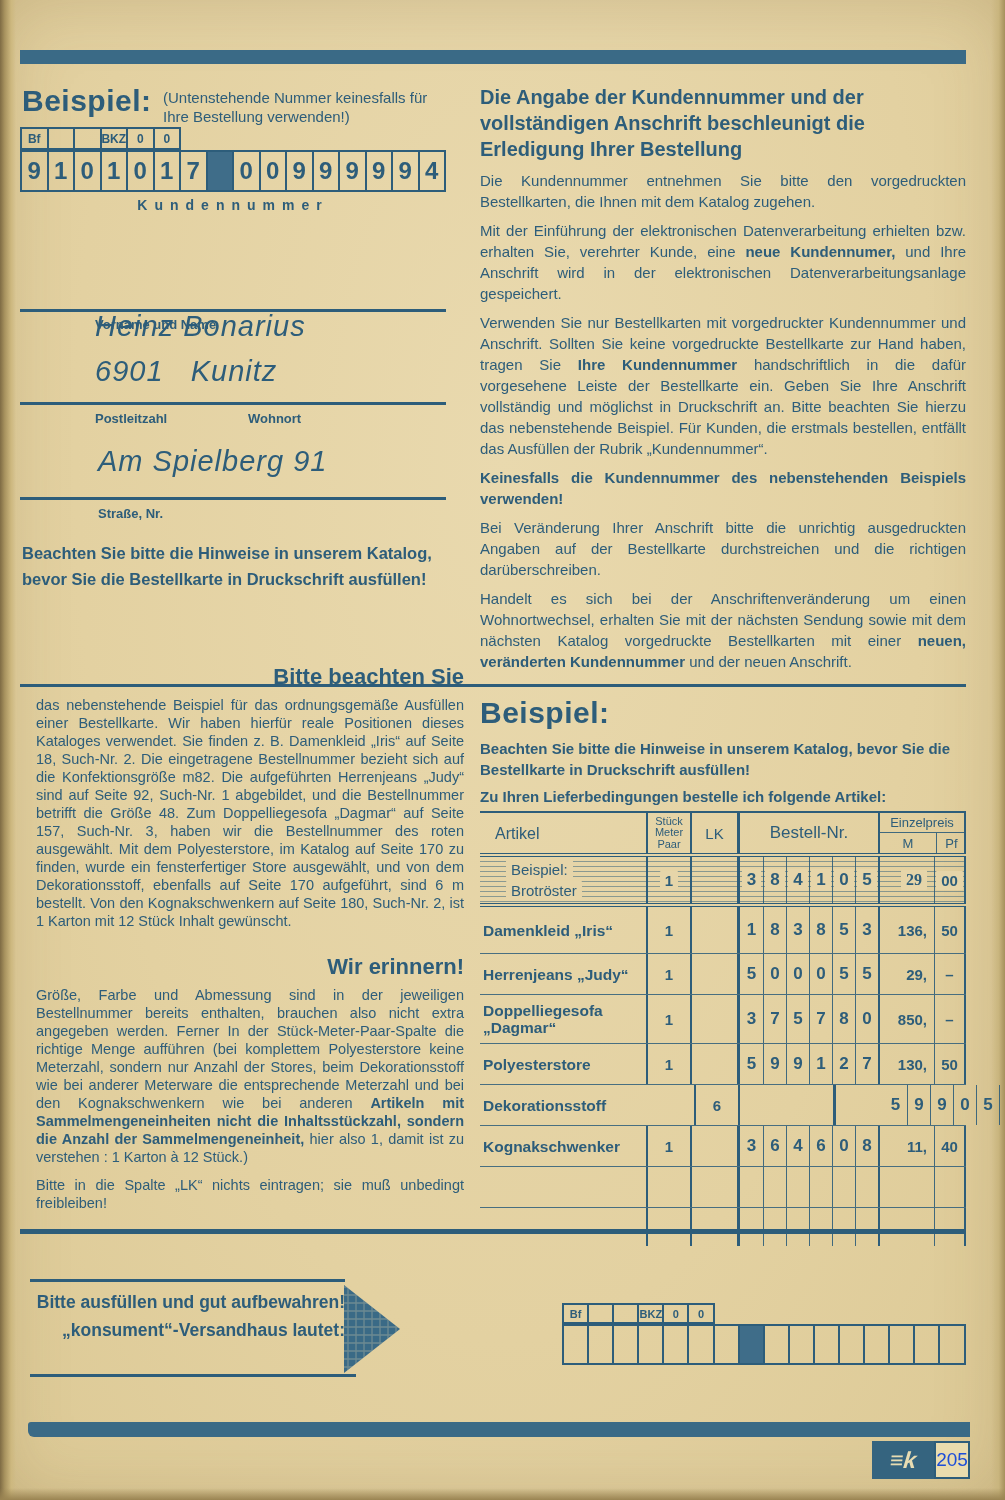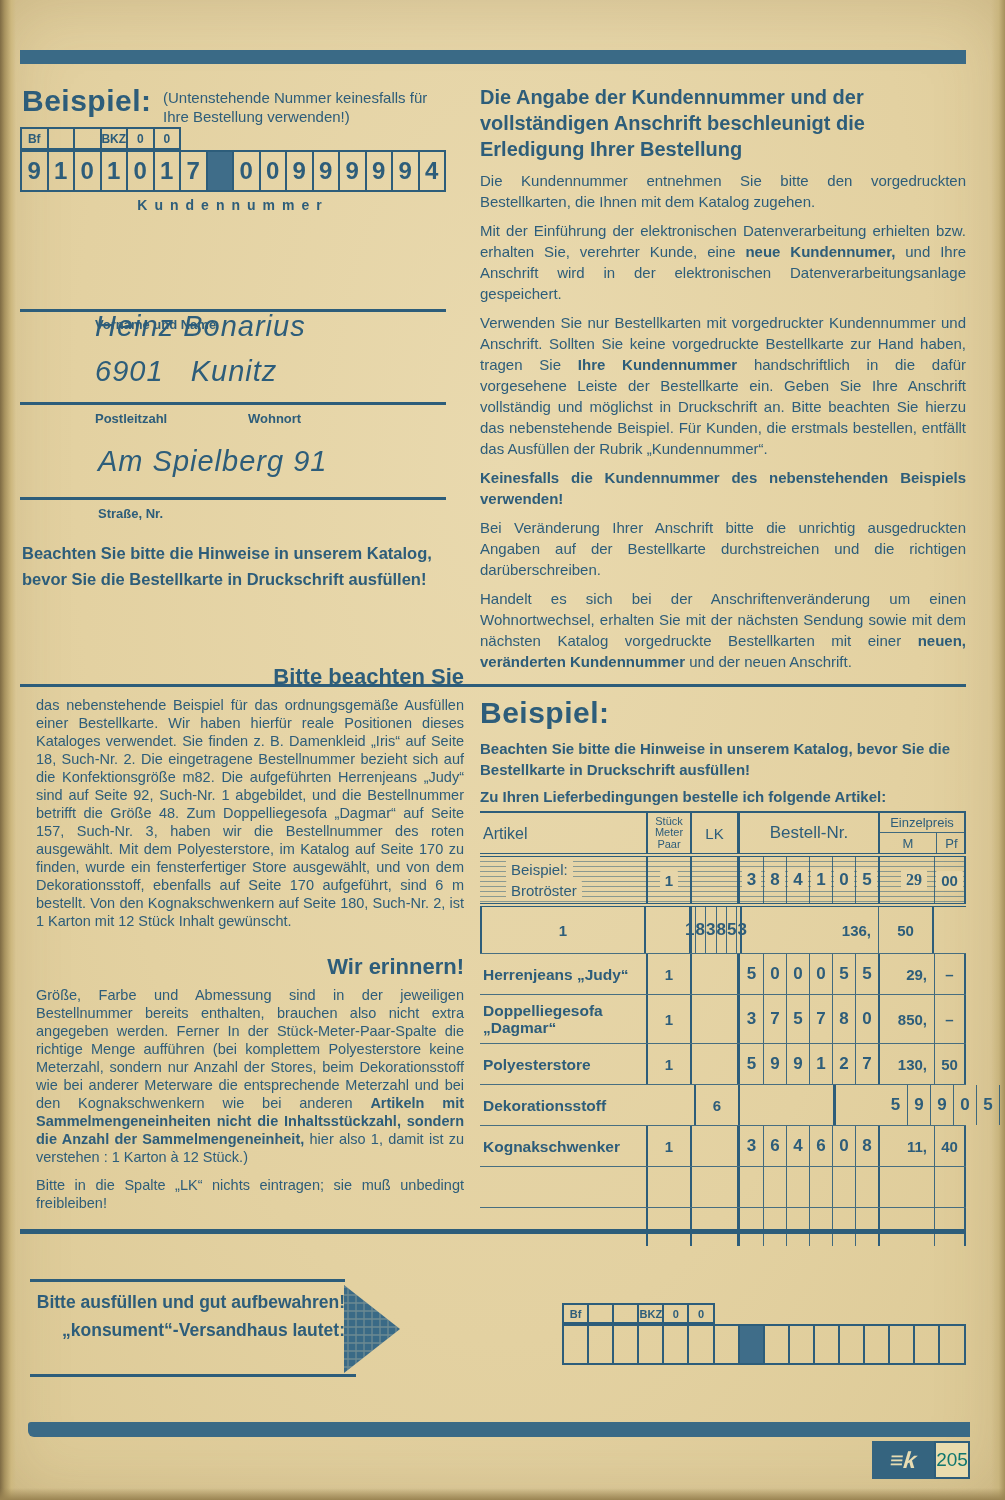--- a/index.html
+++ b/index.html
@@ -51,21 +51,21 @@
   .c.qty{border-left:2px solid #2d5d7a;border-right:2px solid #2d5d7a;font-weight:bold;}
   .c.lk{border-right:3px solid #2d5d7a;}
   .c.m{border-left:2.5px solid #2d5d7a;justify-content:flex-end;padding-right:7px;font-weight:bold;}
   .c.pf{border-left:1.5px solid rgba(45,93,122,.9);border-right:2px solid #2d5d7a;font-weight:bold;}
   .c.bnr{display:grid;grid-template-columns:repeat(6,1fr);align-items:stretch;padding:0;}
   .c.bnr span{display:flex;align-items:center;justify-content:center;font-weight:bold;font-size:17px;
     border-left:1.5px solid rgba(45,93,122,.9);}
   .c.bnr span:first-child{border-left:none;}
   .t-head{height:40px;border-top:2px solid #2d5d7a;border-bottom:4px double #2d5d7a;}
   .t-head .c{font-weight:normal;}
-  .t-head .c.art{font-size:16px;font-weight:normal;}
+  .t-head .c.art{font-size:16px;font-weight:normal;margin-left:12px;}
   .qty-stack{display:flex;flex-direction:column;align-items:center;font-size:11px;line-height:11.5px;}
   .bnr-h{font-size:17px;}
   .price-h{grid-column:5/7;display:flex;flex-direction:column;border-left:2.5px solid #2d5d7a;border-right:2px solid #2d5d7a;box-sizing:border-box;}
   .ph-top{flex:0 0 19px;display:flex;align-items:center;justify-content:center;font-size:13px;
     border-bottom:1.5px solid rgba(45,93,122,.9);}
   .ph-bot{flex:1;display:grid;grid-template-columns:56px 30px;}
   .ph-bot span{display:flex;align-items:center;justify-content:center;font-size:13px;}
   .ph-bot span:last-child{border-left:1.5px solid rgba(45,93,122,.9);}
   .t-ex{height:46px;border-bottom:4px double #2d5d7a;
     background:repeating-linear-gradient(180deg,transparent 0 4px,rgba(45,93,122,.5) 4px 5px);}
@@ -73,21 +73,21 @@
   .t-ex .c.art{flex-direction:column;align-items:flex-start;justify-content:center;font-weight:normal;font-size:15px;padding-left:26px;}
   .t-ex .c.art .knock{margin:1px 0;}
   .t-ex .c.m{font-size:16px;font-family:Liberation Serif, serif;}
   .t-emptyA{height:40px;}
   .t-emptyB{height:38px;border-bottom:none;}
   
   .b-note{font-size:17.5px;font-weight:bold;line-height:28px;text-align:right;width:315px;}
   .logo-box{width:62px;height:38px;background:#35647f;display:flex;align-items:center;justify-content:center;}
   .logo-glyph{color:#e8dcb2;font-size:23px;font-weight:bold;font-style:italic;letter-spacing:0;transform:skewX(-6deg);}
   .pageno-box{box-sizing:border-box;width:36px;height:38px;border:2px solid #2d5d7a;background:#e9dcae;
-    display:flex;align-items:center;justify-content:center;font-size:19px;color:#0f766e;}
+    display:flex;align-items:center;justify-content:center;font-size:19px;color:#1d4ed8;}
 </style>
 </head>
 <body>
 
 <div class="page">
   <div class="edge-left"></div>
   <div class="edge-right"></div>
   <div class="edge-bottom"></div>
 
   <div class="abs bar" style="left:20px;top:50px;width:946px;height:14px;"></div>
@@ -262,20 +262,21 @@
       </div>
       <div class="c m">
           <span class="knock">29</span>
         </div>
       <div class="c pf">
           <span class="knock">00</span>
         </div>
     </div>
 
     <div class="t-row" style="height:46px;">
+      <div class="c art">Damenkleid „Iris“</div>
       <div class="c qty">1</div>
       <div class="c lk"></div>
       <div class="c bnr">
           <span>1</span>
           <span>8</span>
           <span>3</span>
           <span>8</span>
           <span>5</span>
           <span>3</span>
         </div>

